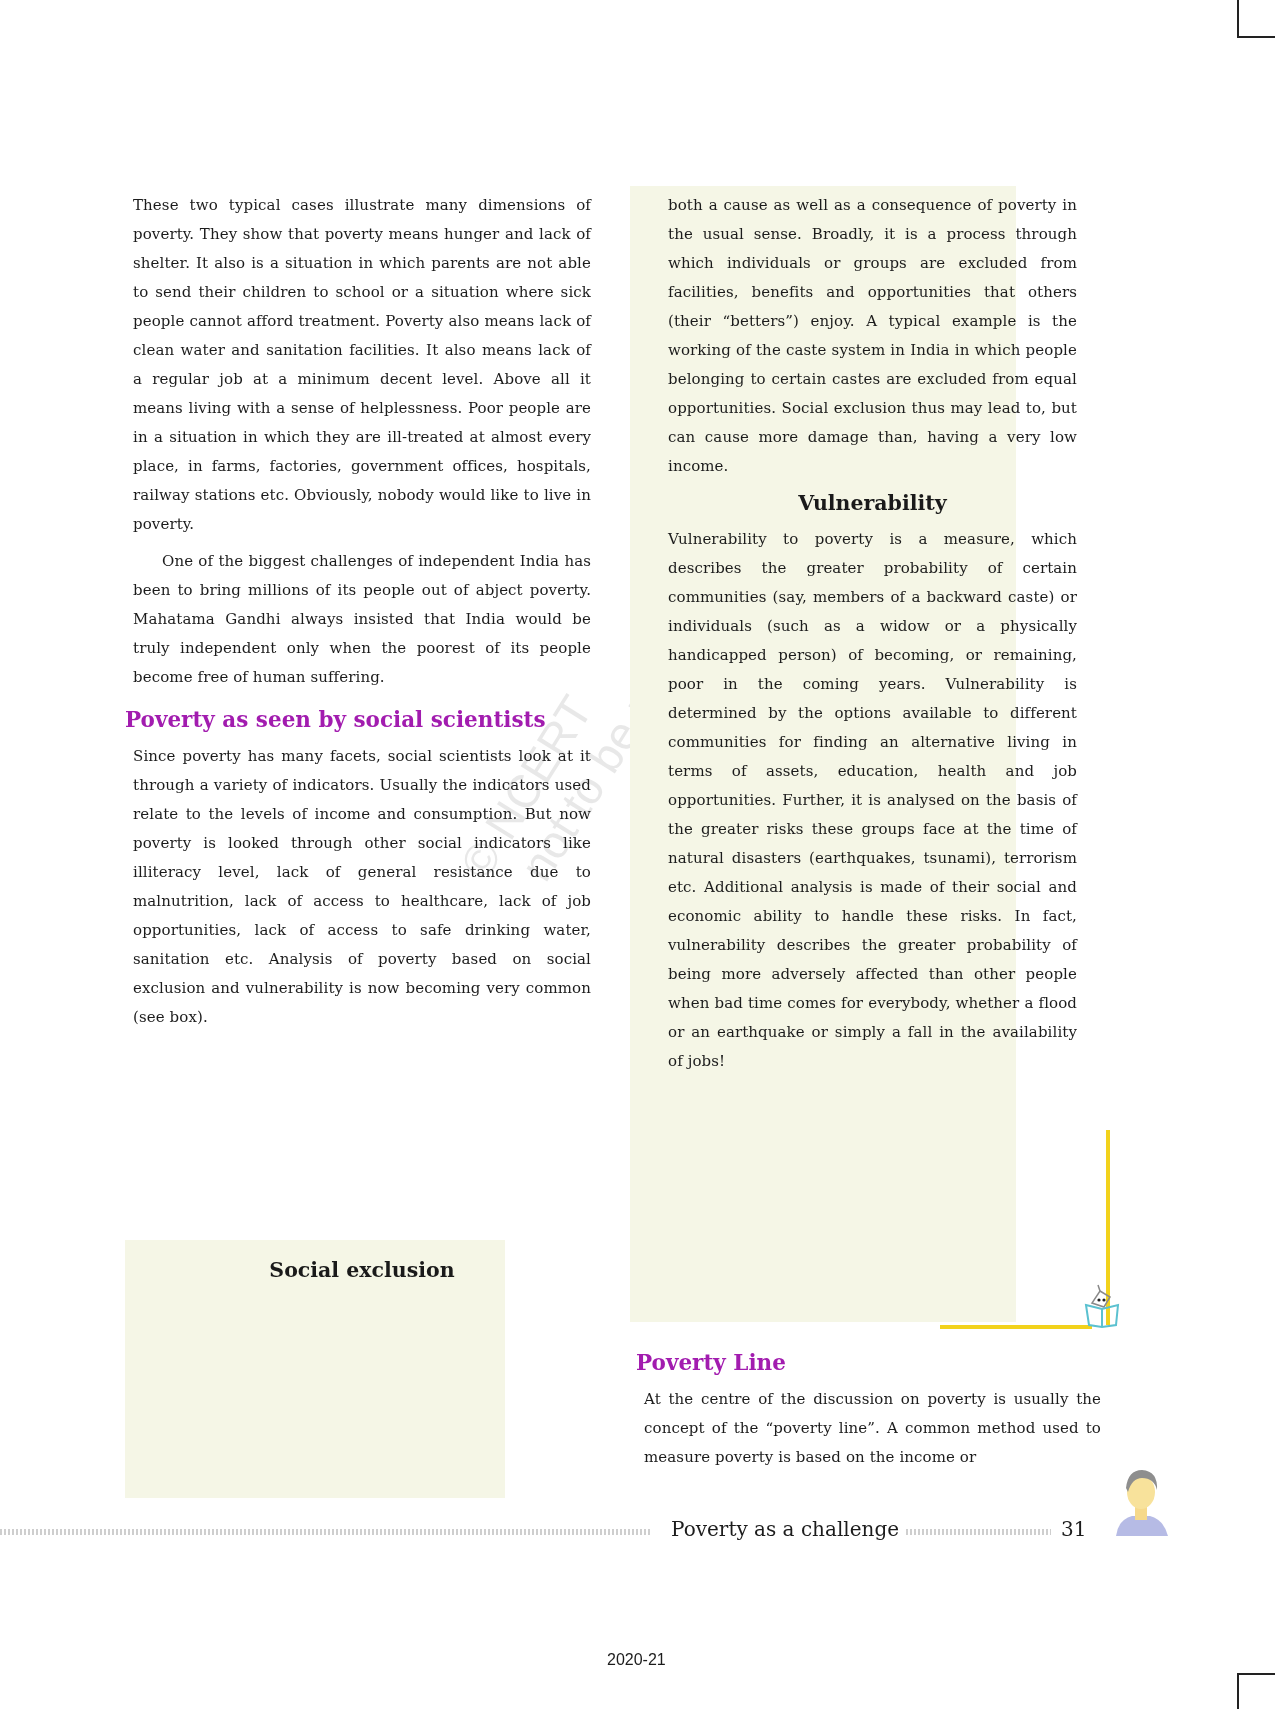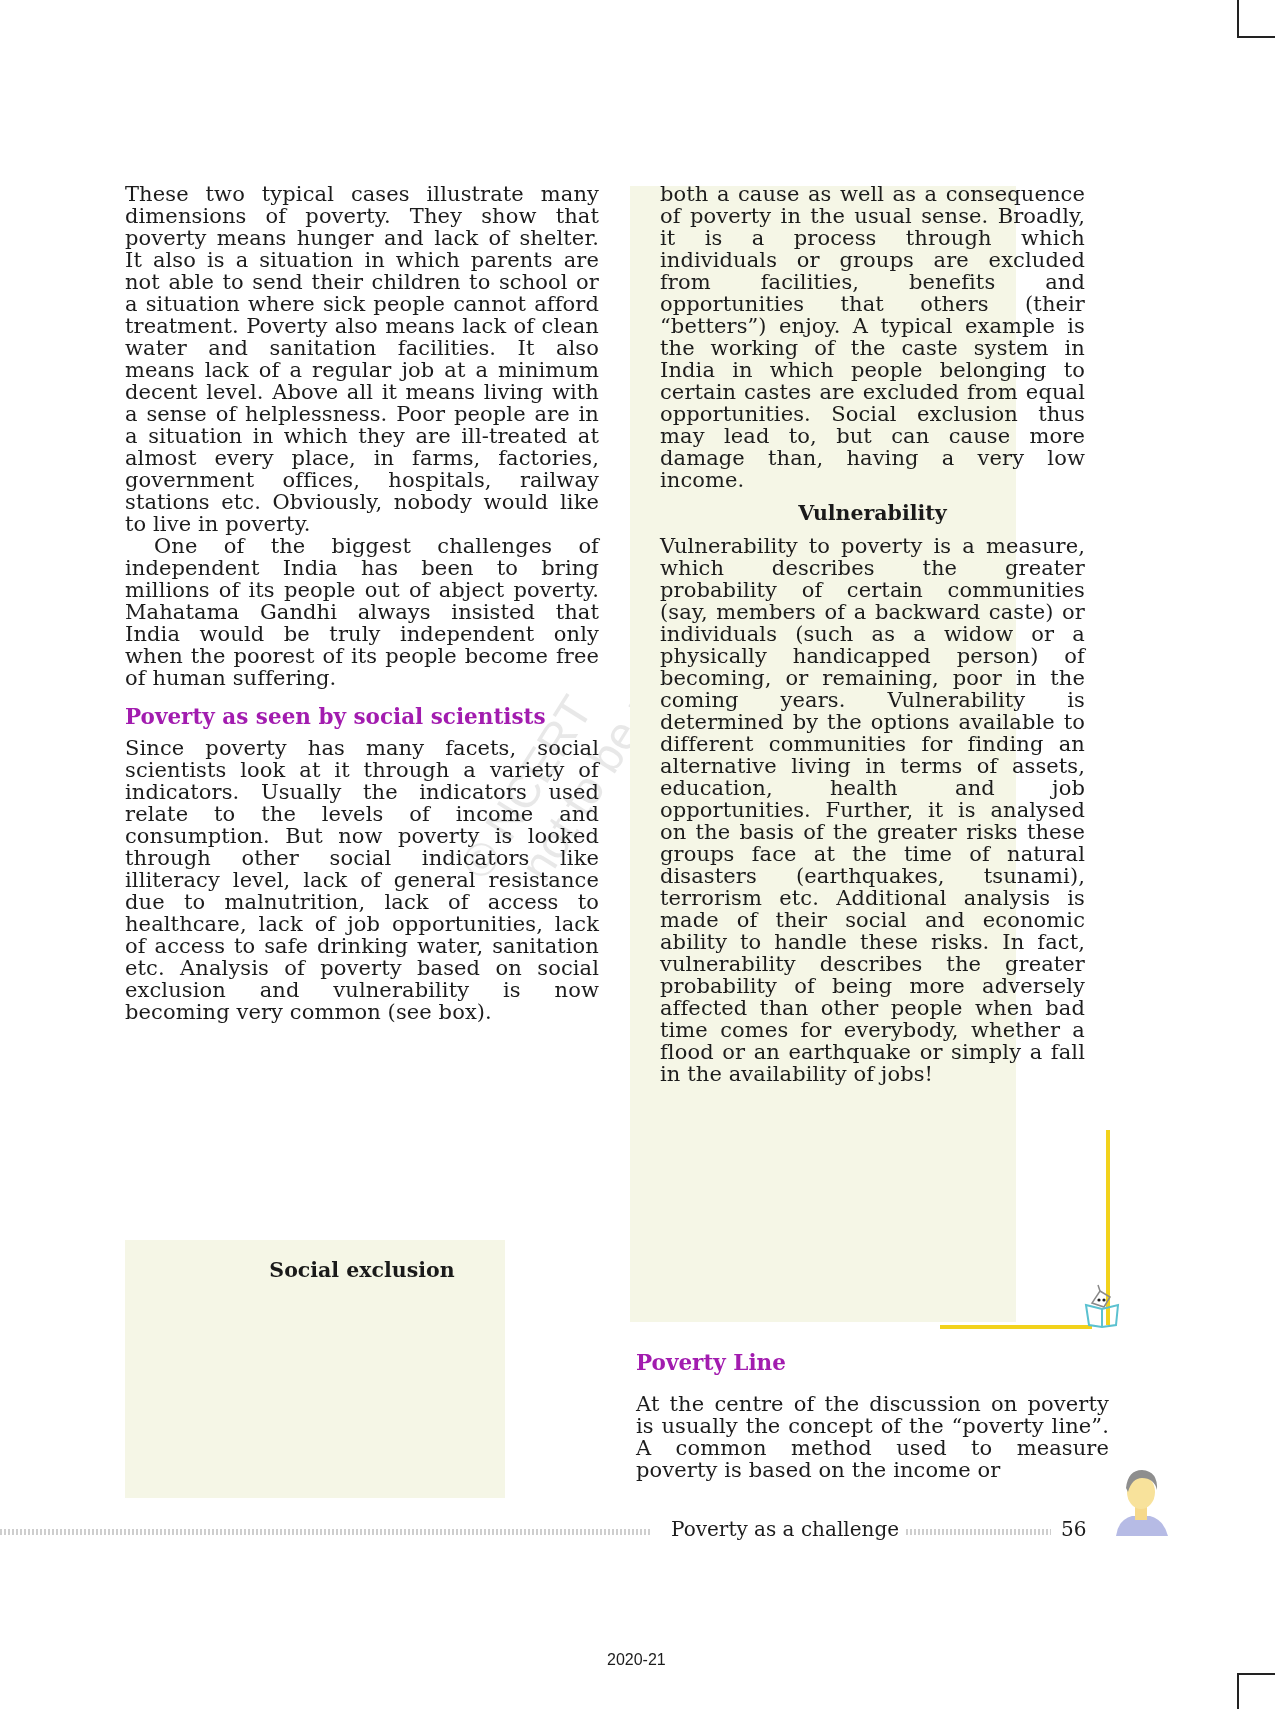--- a/index.html
+++ b/index.html
@@ -3,22 +3,22 @@
 <meta charset="utf-8">
 <style>
   html, body { margin:0; padding:0; }
   body {
     width:1275px; height:1709px; position:relative; overflow:hidden;
     background:#ffffff; color:#1c1c1c;
     font-family:"DejaVu Serif","Liberation Serif",serif;
   }
   .abs { position:absolute; }
   .para {
-    font-size:21px; line-height:22px; text-align:justify;
-    text-align-last:left; margin:0; letter-spacing:0.1px;
+    font-size:15px; line-height:29px; text-align:justify;
+    text-align-last:left; margin:8px; letter-spacing:0.1px;
   }
   .para.indent { text-indent:29px; }
   .col-left { left:125px; top:183px; width:474px; }
   .heading-grey {
     font-family:"DejaVu Serif","Liberation Serif",serif;
     font-weight:bold; color:#a21caf; font-size:21.5px; line-height:28px; margin:0;
   }
   .box-heading {
     font-weight:bold; font-size:20.5px; text-align:center; margin:0; color:#1a1a1a;
   }
@@ -86,31 +86,31 @@
   <p class="para">Since poverty has many facets, social scientists look at it through a variety of indicators. Usually the indicators used relate to the levels of income and consumption. But now poverty is looked through other social indicators like illiteracy level, lack of general resistance due to malnutrition, lack of access to healthcare, lack of job opportunities, lack of access to safe drinking water, sanitation etc. Analysis of poverty based on social exclusion and vulnerability is now becoming very common (see box).</p>
 </div>
 
 <div class="abs se-box">
   <div class="se-inner">
     <p class="box-heading" style="margin-bottom:12px;">Social exclusion</p>
   </div>
 </div>
 
 <div class="abs" style="left:636px; top:1349px; width:473px;">
-  <p class="heading-grey" style="margin-bottom:16px;">Poverty Line</p>
+  <p class="heading-grey" style="margin-bottom:8px;">Poverty Line</p>
   <p class="para">At the centre of the discussion on poverty is usually the concept of the “poverty line”. A common method used to measure poverty is based on the income or</p>
 </div>
 
 <div class="abs" style="left:1108px; top:1466px; width:66px; height:72px;">
   <svg width="66" height="72" viewBox="0 0 66 72">
     <path d="M8 70 Q10 54 24 50 L42 50 Q56 54 60 70 Z" fill="#a9afe0" opacity="0.85"></path>
     <rect x="27" y="40" width="12" height="14" fill="#f6d98b"></rect>
     <ellipse cx="33" cy="26" rx="14" ry="17" fill="#f8e29b"></ellipse>
     <path d="M18 22 Q20 4 34 4 Q50 5 49 24 Q46 12 34 12 Q24 12 20 26 Z" fill="#8e8e8e"></path>
   </svg>
 </div>
 
 <div class="abs wave" style="left:0; top:1529px; width:652px;"></div>
 <div class="abs footer-title" style="left:671px; top:1517px;">Poverty as a challenge</div>
 <div class="abs wave" style="left:906px; top:1529px; width:145px;"></div>
-<div class="abs page-num" style="left:1061px; top:1517px;">56</div>
+<div class="abs page-num" style="left:1061px; top:1517px;">31</div>
 
 <div class="abs year" style="left:607px; top:1651px;">2020-21</div>
 
 </body></html>

